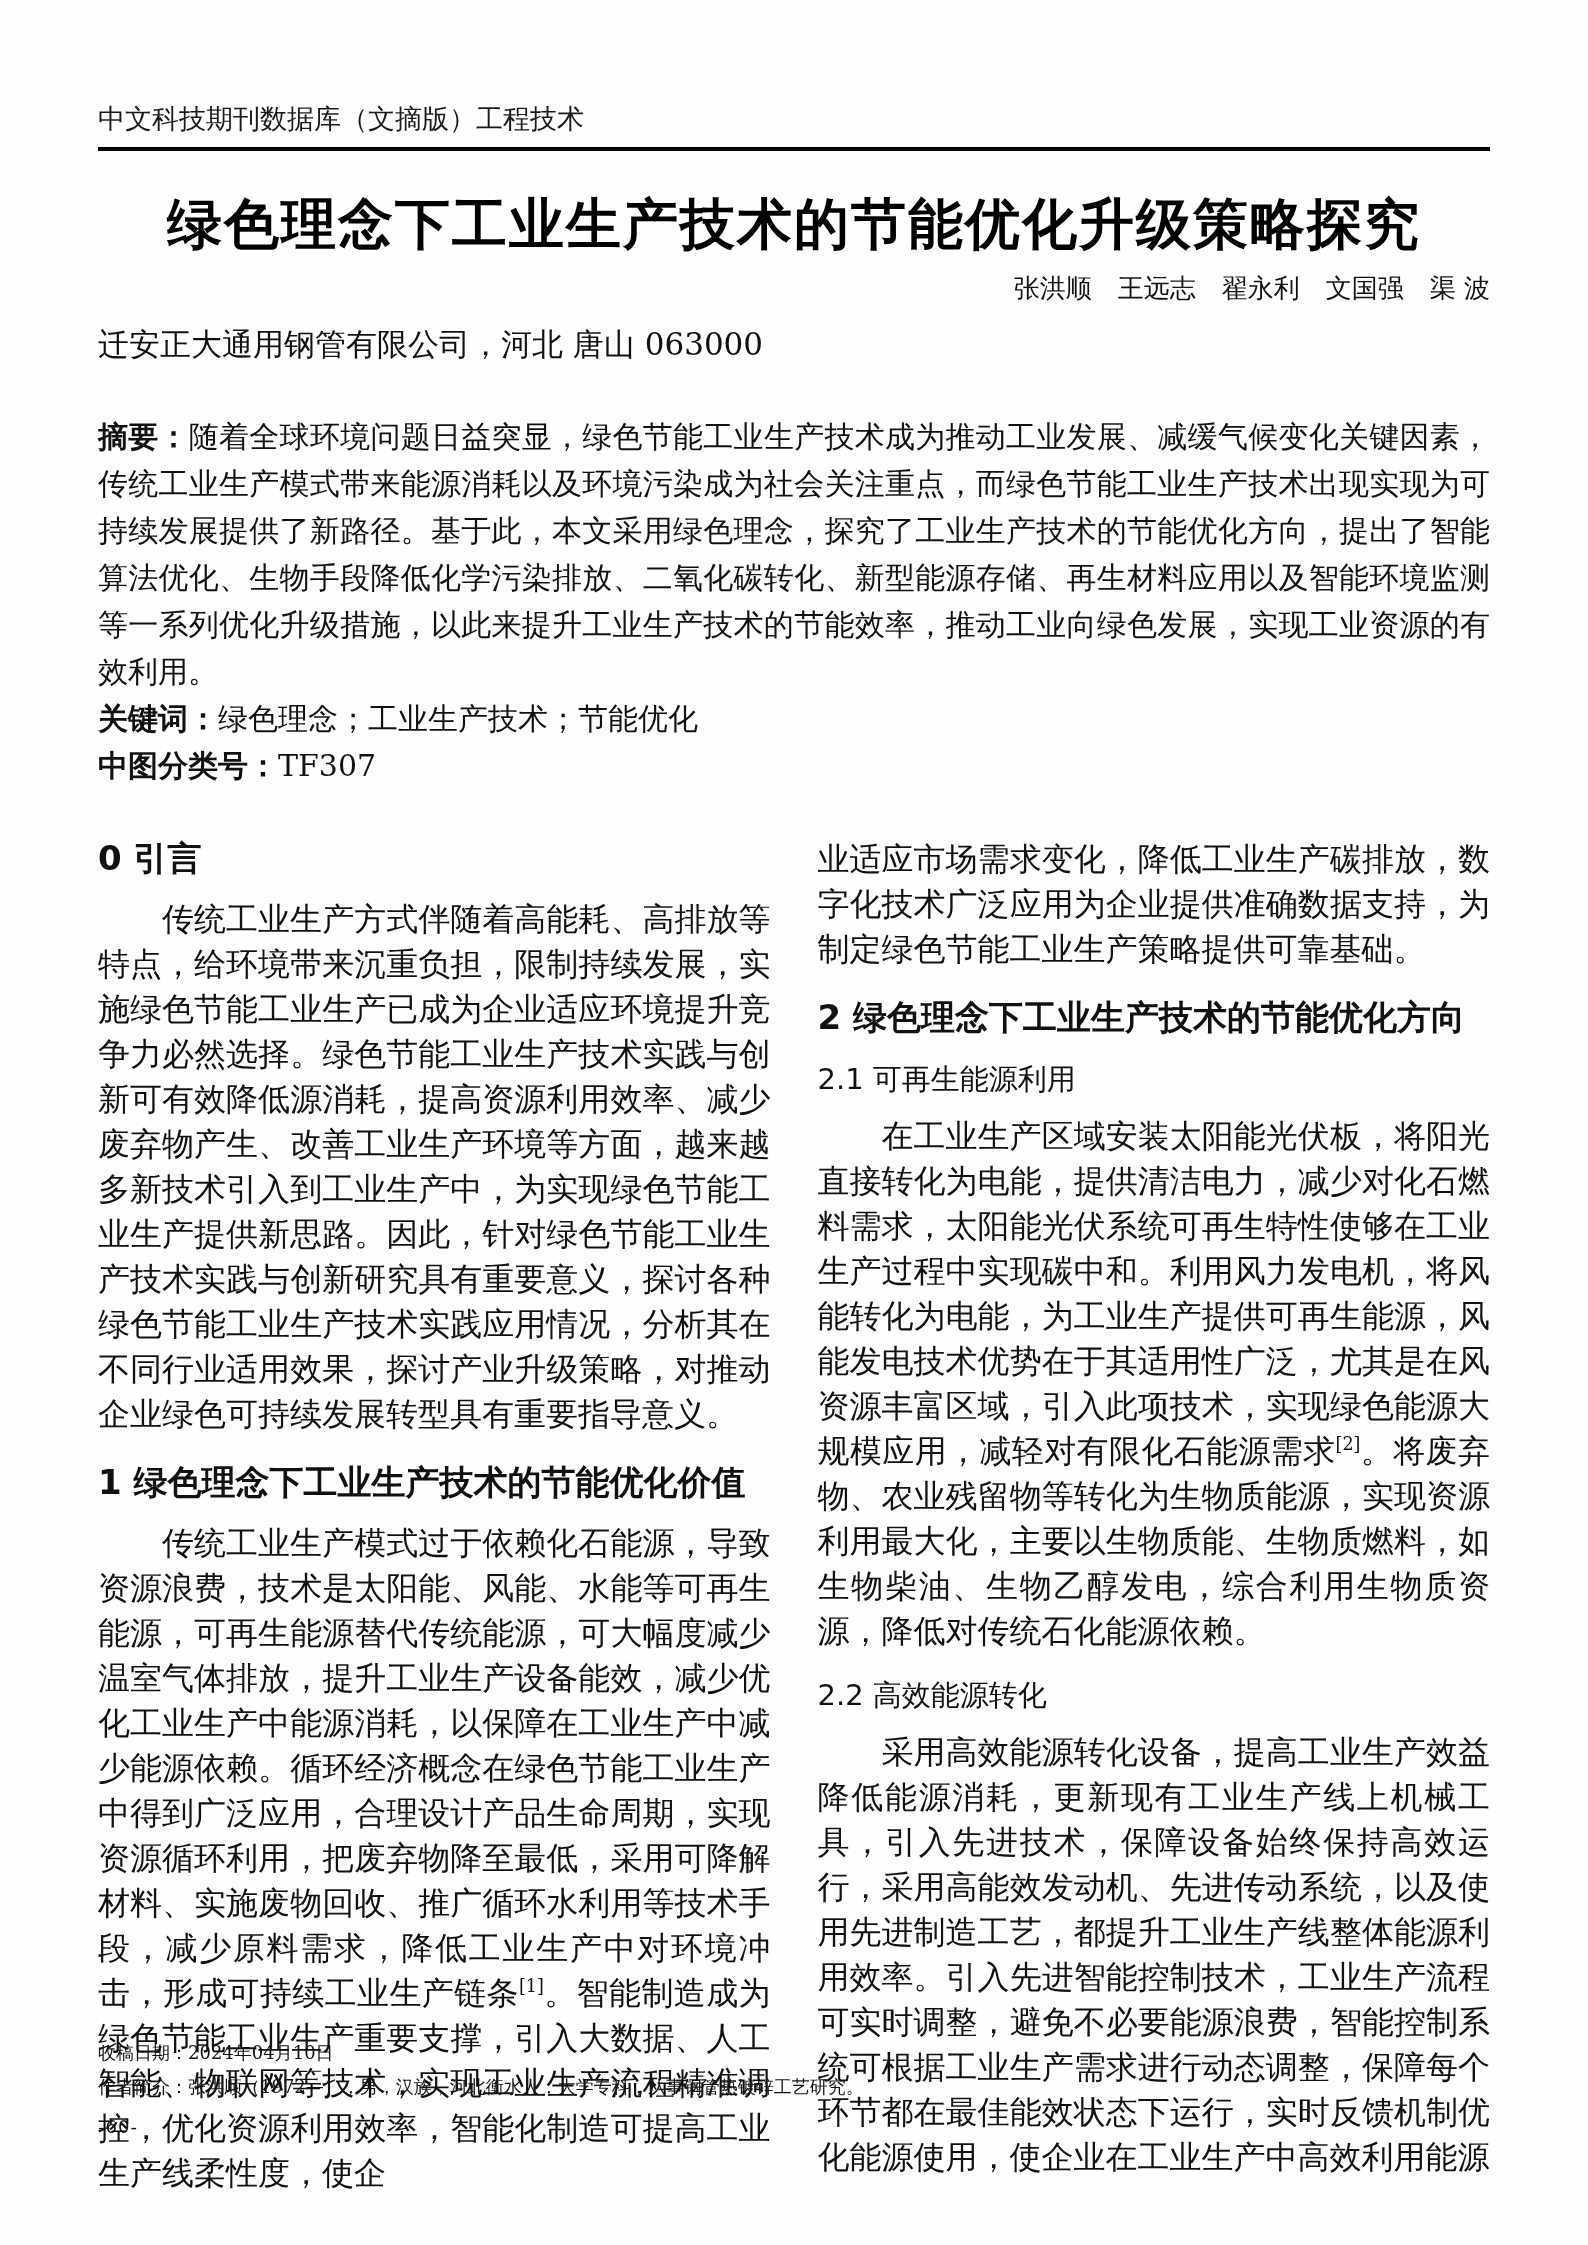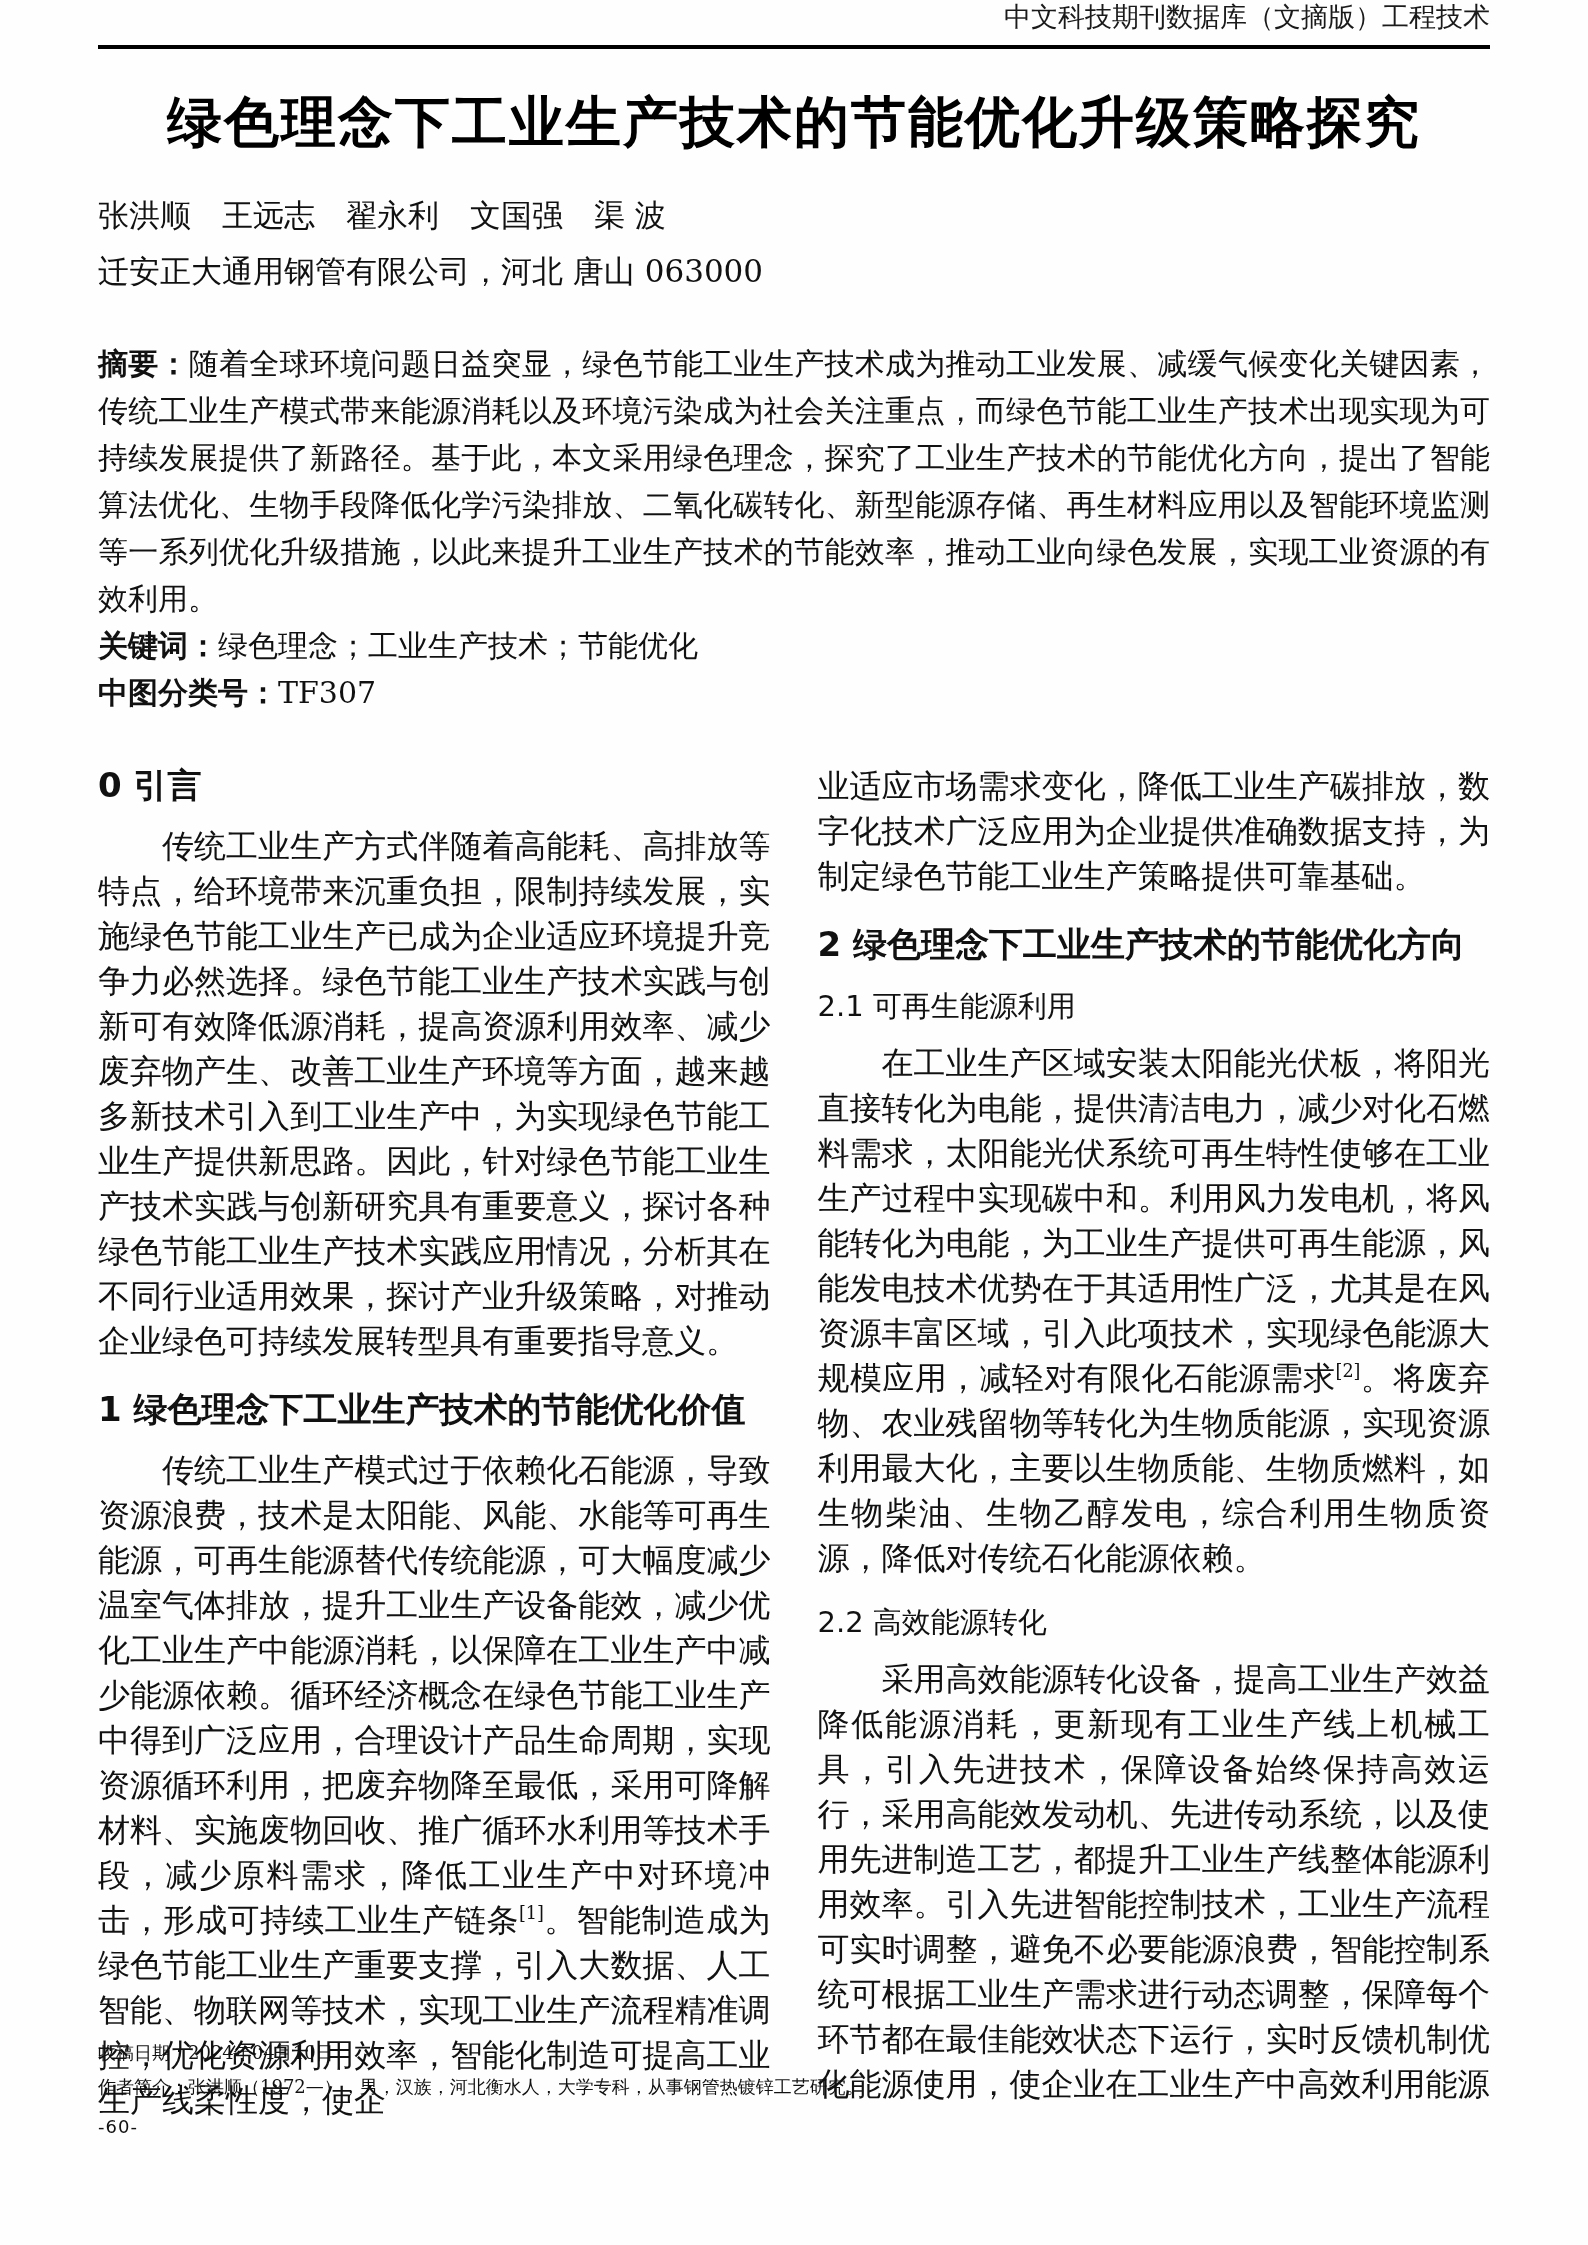--- a/index.html
+++ b/index.html
@@ -8,43 +8,44 @@
     width: 1588px;
     height: 2245px;
     box-sizing: border-box;
     padding: 0 98px;
     background: #fefefe;
     color: #111;
     font-family: "DejaVu Serif", serif;
     overflow: hidden;
   }
   .journal-header {
-    text-align: right;
+    padding-top: 102px;
+    text-align: left;
     font-size: 27px;
     line-height: 33px;
     color: #1a1a1a;
   }
   .header-rule {
     margin-top: 12px;
     border-bottom: 4px solid #000;
   }
   .paper-title {
     margin: 42px 0 0 0;
     text-align: center;
     font-family: "DejaVu Sans", sans-serif;
     font-weight: bold;
     font-size: 55px;
     line-height: 62px;
     letter-spacing: 2px;
     color: #000;
   }
   .authors {
-    margin-top: 44px;
-    text-align: left;
-    font-size: 31px;
+    margin-top: 15px;
+    text-align: right;
+    font-size: 26px;
     line-height: 37px;
   }
   .affiliation {
     margin-top: 19px;
     text-align: left;
     font-size: 31px;
     line-height: 37px;
   }
   .abstract, .keywords, .clc {
     margin: 0;

